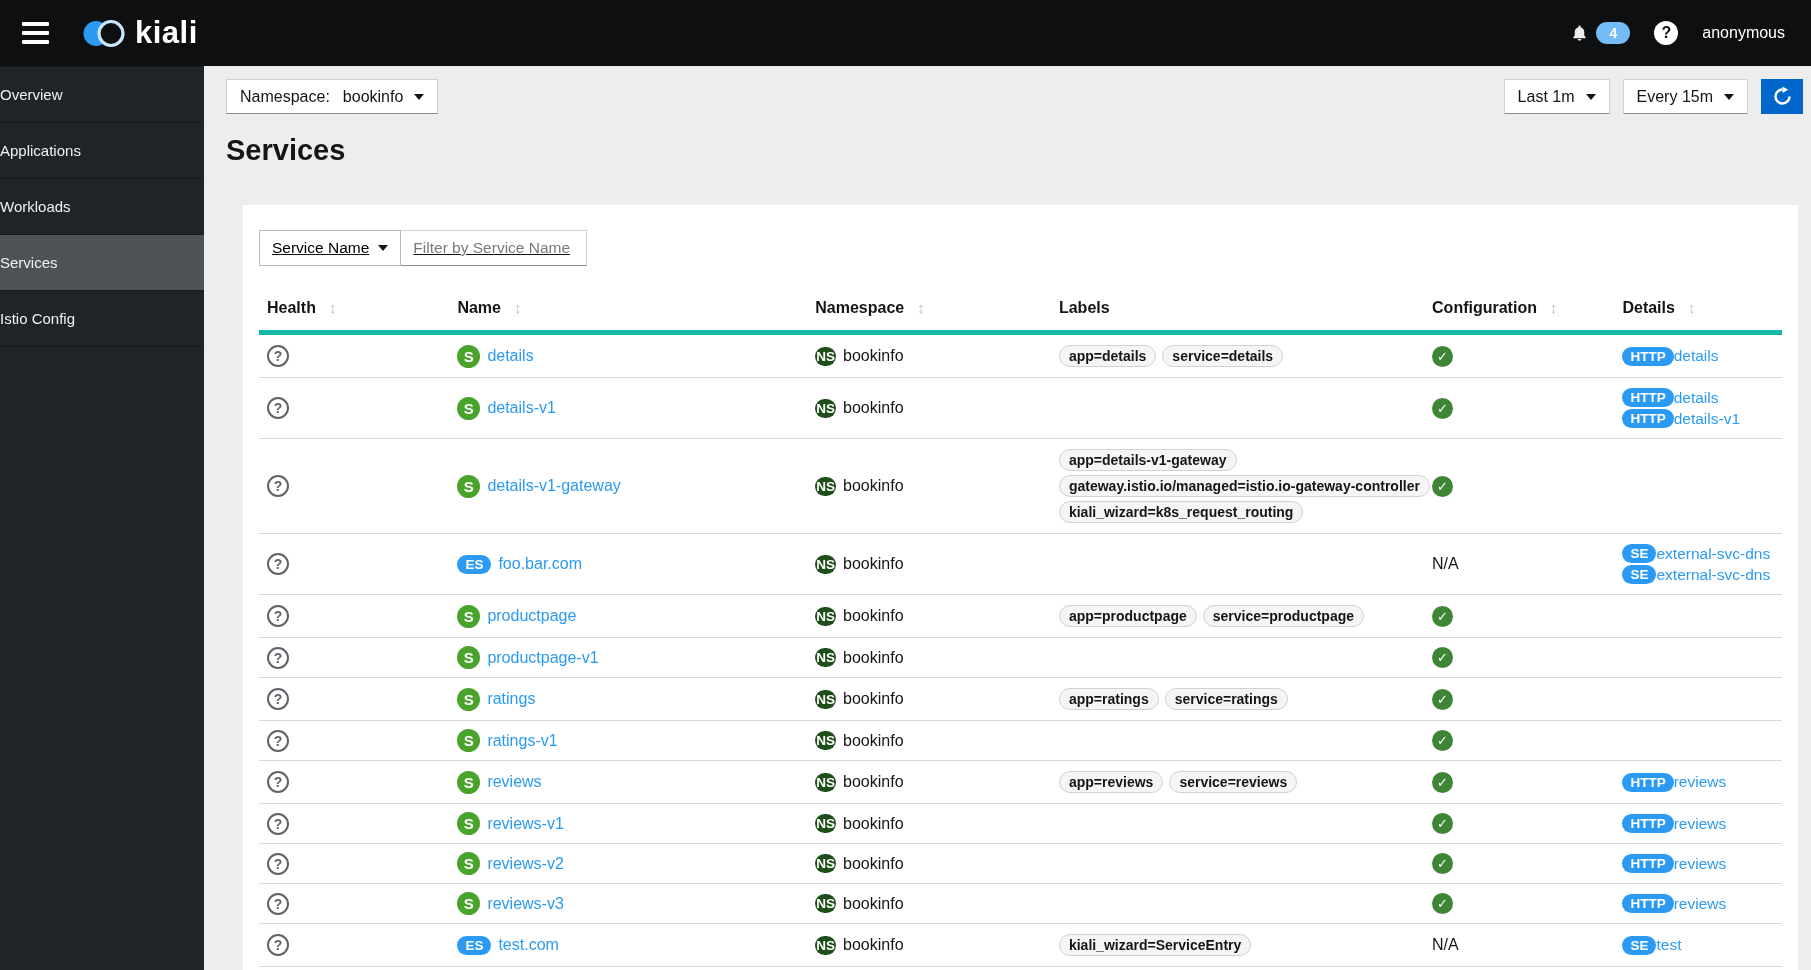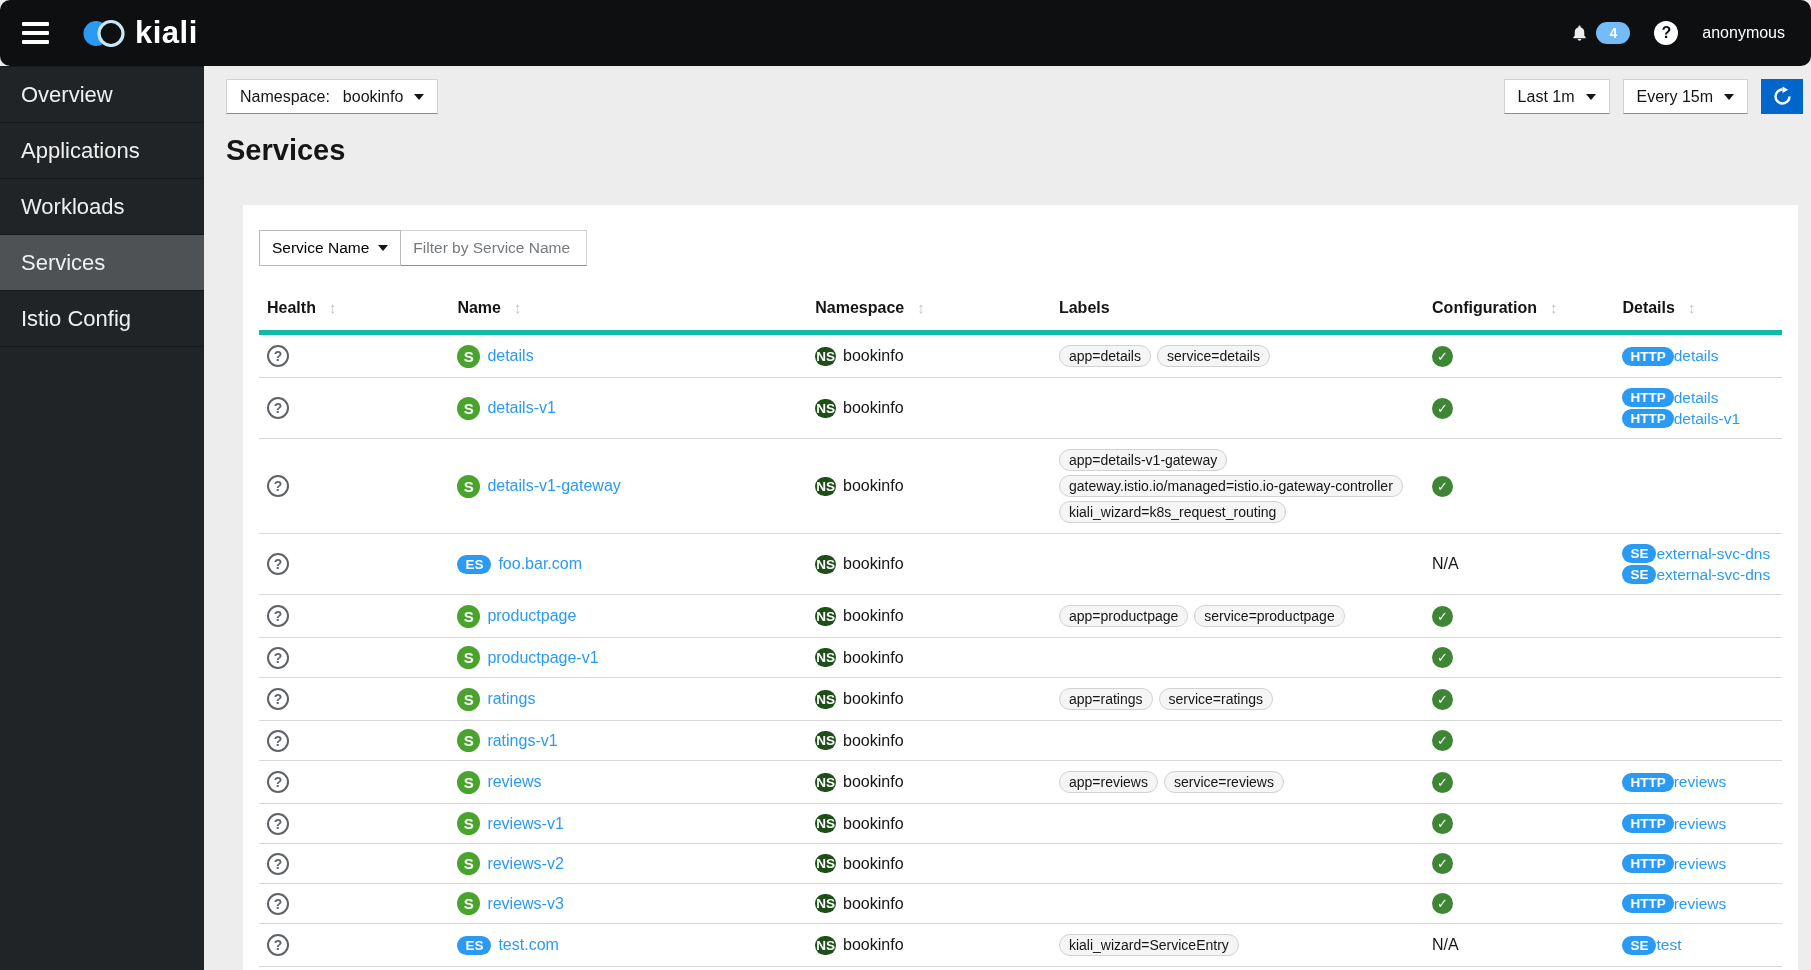--- a/index.html
+++ b/index.html
@@ -1,61 +1,61 @@
 <!DOCTYPE html>
 <html style="--accent: #0066cc; --link: #2b9af3; --badge-blue: #2b9af3; --badge-green: #4aa32d; --badge-dark-green: #1e4f18; --valid-green: #3e8635; --notification-pill: #73bcf7; --masthead-bg: #0e0f11; --sidebar-bg: #212427; --sidebar-active-bg: #4f5255;"><head>
 <meta charset="utf-8">
 <style>
   * { margin:0; padding:0; box-sizing:border-box; }
   html,body { width:1811px; height:970px; overflow:hidden;
     font-family:"Liberation Sans","DejaVu Sans",sans-serif; background:#ededed; color:#151515; }
 
   
   .masthead { height:66px; background:var(--masthead-bg,#0e0f11); display:flex; align-items:center;
-    padding:0 26px 0 18px;border-radius:10px; }
+    padding:0 26px 0 18px; }
   .hamburger { background:none; border:none; cursor:pointer; display:flex; flex-direction:column;
     gap:5px; margin-right:28px; padding:4px; }
   .hamburger span { display:block; width:27px; height:4px; background:#fff; border-radius:1px; }
   .brand { display:flex; align-items:center; gap:8px; cursor:pointer; }
   .brand-text { font-size:31px; font-weight:700; color:#fff; letter-spacing:.5px; }
   .mast-right { margin-left:auto; display:flex; align-items:center; gap:24px; }
   .bell-btn { background:none; border:none; display:flex; align-items:center; gap:7px; cursor:pointer; }
   .notif-pill { background:var(--notification-pill,#73bcf7); color:#fff; border-radius:12px;
     padding:3px 13px; font-size:14px; font-weight:700; }
   .help-btn { width:24px; height:24px; border-radius:50%; background:#fff; color:#0e0f11;
     font-weight:700; font-size:16px; display:flex; align-items:center; justify-content:center;
     border:none; cursor:pointer; }
   .user { color:#fff; font-size:16px; cursor:pointer; }
 
   
   .layout { display:flex; height:904px; }
   .sidebar { width:204px; background:var(--sidebar-bg,#212427); flex-shrink:0; border-top:1px solid #17191b; }
-  .nav-item { height:56px; display:flex; align-items:center; gap:9px; padding-left:21px;
-    color:#f0f0f0; font-size:22px; border-bottom:1px solid #17191b; cursor:pointer; }
+  .nav-item { height:56px; display:flex; align-items:center; gap:9px; 
+    color:#f0f0f0; font-size:15px; border-bottom:1px solid #17191b; cursor:pointer; }
   .nav-item.active { background:var(--sidebar-active-bg,#4f5255); }
   .main { flex:1; background:#ededed; overflow:hidden; }
 
   
   .top-toolbar { display:flex; align-items:flex-start; justify-content:space-between;
     padding:13px 8px 0 22px; }
   .select { background:#fff; border:1px solid #d2d2d2; border-bottom-color:#8a8d90; height:35px;
     display:inline-flex; align-items:center; gap:11px; padding:0 13px; font-size:16px; cursor:pointer; }
   .caret { width:0; height:0; border-left:5px solid transparent; border-right:5px solid transparent;
     border-top:6px solid #151515; }
   .ns-select .val { margin-left:2px; }
   .time-controls { display:flex; align-items:center; }
   .time-controls .select { margin-right:13px; }
   .refresh-btn { width:42px; height:35px; background:var(--accent,#0066cc); border:none;
     display:flex; align-items:center; justify-content:center; cursor:pointer; }
 
   .page-title { font-size:29px; font-weight:700; color:#151515; padding:20px 0 0 22px; }
 
   
   .card { background:#fff; margin:38px 13px 0 39px; padding:25px 16px 22px 16px; }
-  .filter-bar { display:flex; align-items:center; margin-bottom:20px; }
+  .filter-bar { display:flex; align-items:center; margin-bottom:20px;text-decoration:underline; }
   .filter-type-btn { background:#fff; border:1px solid #b8bbbe; height:36px; display:inline-flex;
     align-items:center; gap:9px; padding:0 12px; font-size:15.5px; cursor:pointer; }
   .filter-input { height:36px; border:1px solid #d2d2d2; border-bottom-color:#8a8d90; border-left:none;
     padding:0 12px; font-size:15.5px; width:186px; color:#151515; outline:none; }
   .filter-input::placeholder { color:#767a7e; }
 
   table { width:100%; border-collapse:collapse; table-layout:fixed; }
   thead th { font-size:16px; font-weight:700; text-align:left; padding:13px 8px;
     border-bottom:5px solid #14b8a6; }
   .th-label { }
@@ -66,21 +66,21 @@
   .cell-flex { display:flex; align-items:center; gap:7px; }
   .badge { display:inline-flex; align-items:center; justify-content:center; color:#fff; font-weight:700;
     flex-shrink:0; }
   .b-S  { width:23px; height:23px; border-radius:50%; background:var(--badge-green,#4aa32d); font-size:15px; }
   .b-ES, .b-HTTP, .b-SE { background:var(--badge-blue,#2b9af3); border-radius:12px; font-size:13.5px;
     padding:2px 8px; }
   .b-NS { background:var(--badge-dark-green,#1e4f18); border-radius:12px; font-size:13.5px; padding:2px 1px; }
   a.link { color:var(--link,#2b9af3); text-decoration:none; cursor:pointer; }
   .detail-link { font-size:15.5px; }
   .label-chip { display:inline-block; background:#f5f5f5; border:1px solid #d2d2d2; border-radius:14px;
-    padding:2px 9px; font-size:14px; color:#151515; margin:2px 6px 2px 0; white-space:nowrap; }
+    padding:2px 9px; font-size:14px; color:#151515; margin:2px 6px 2px 0; white-space:nowrap;font-weight:bold; }
   .health-icon { width:22px; height:22px; border:2px solid #5f6368; border-radius:50%; color:#5f6368;
     display:flex; align-items:center; justify-content:center; font-size:14px; font-weight:700; }
   .check-icon { width:21px; height:21px; border-radius:50%; background:var(--valid-green,#3e8635);
     color:#fff; font-size:13px; font-weight:700; display:flex; align-items:center; justify-content:center; }
   .detail-line { display:flex; align-items:center; gap:0; margin:2px 0; white-space:nowrap; }
 </style>
 </head>
 <body>
 
 <header class="masthead">

